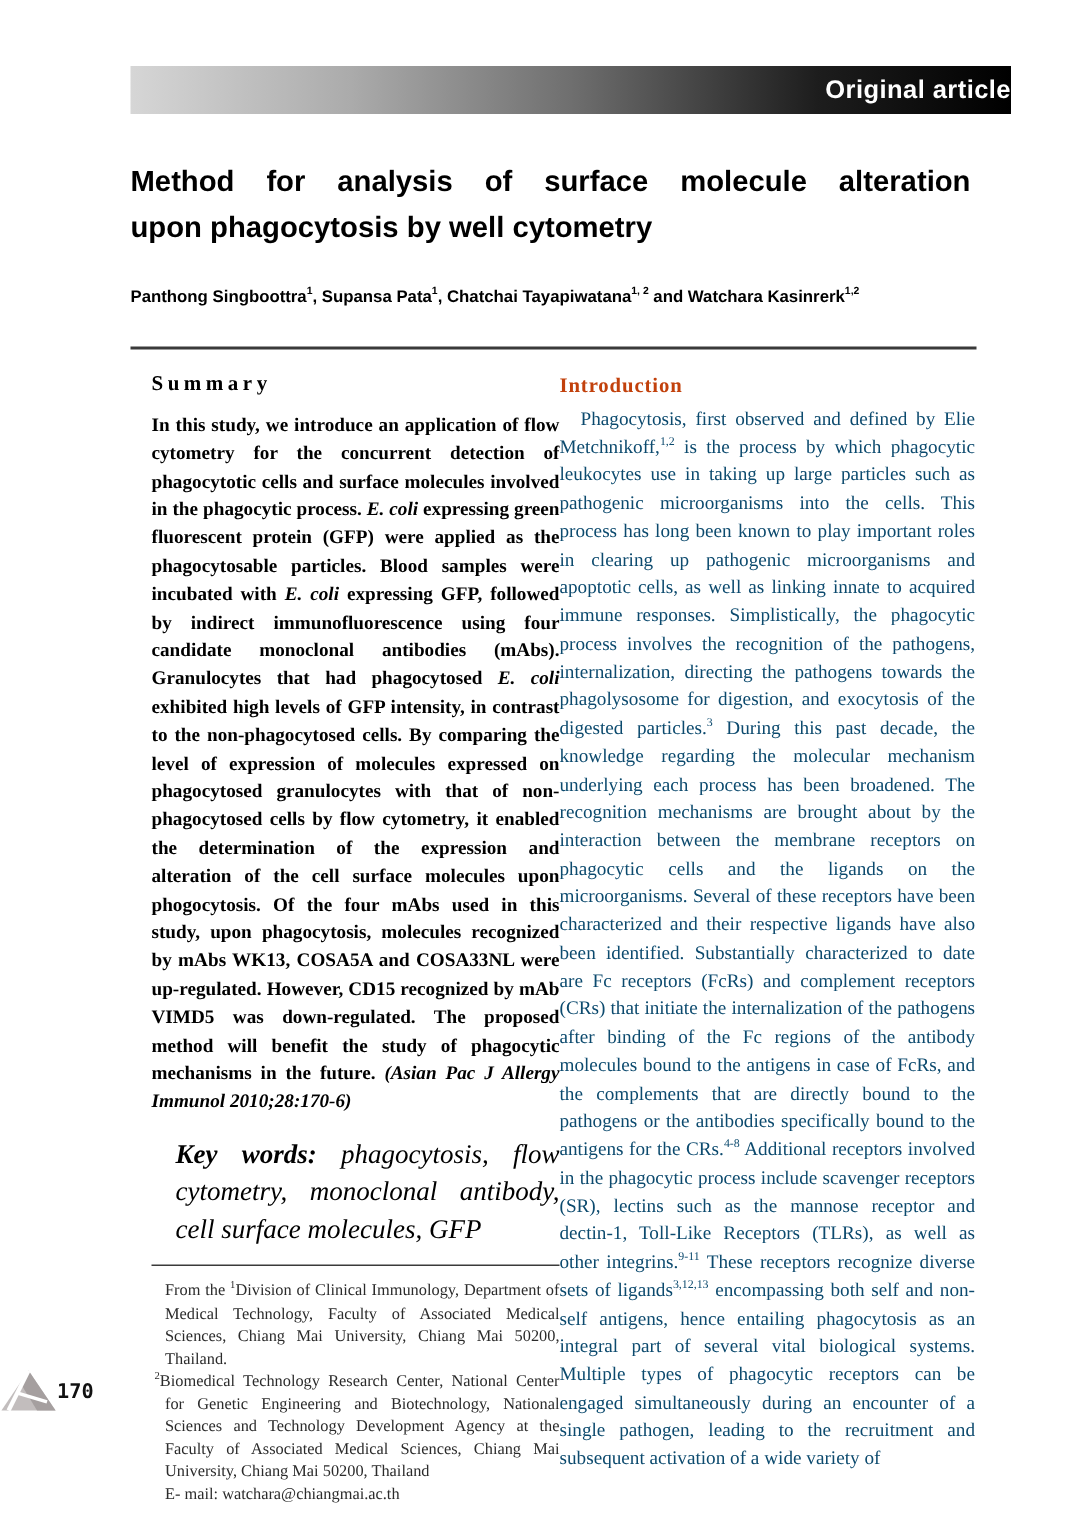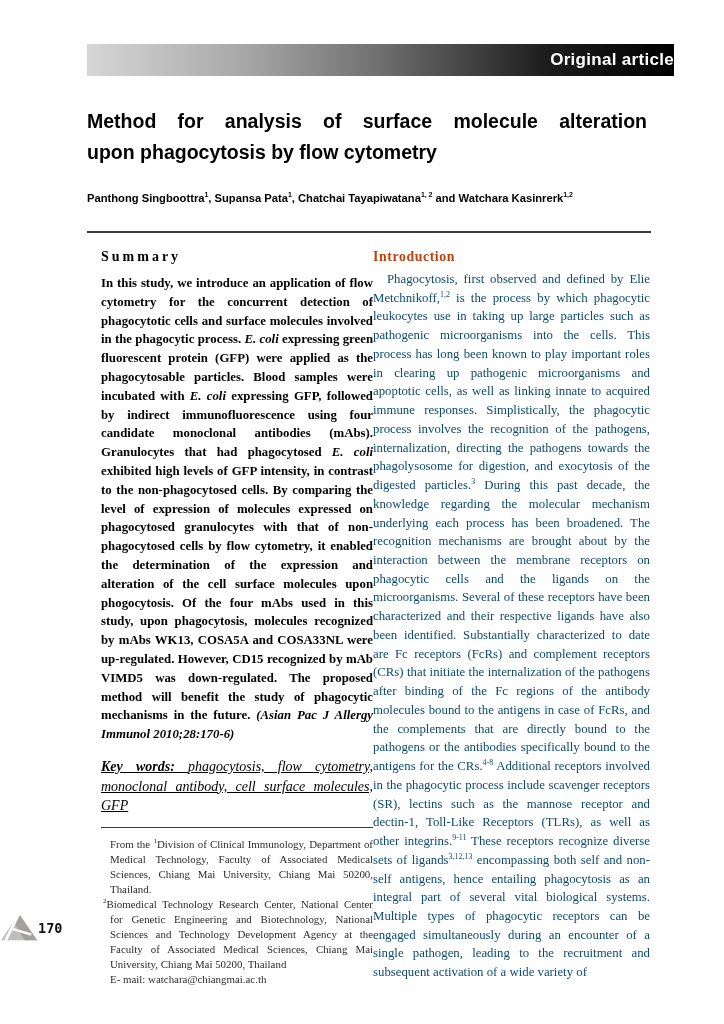--- a/index.html
+++ b/index.html
@@ -21,21 +21,21 @@
   .authors sup{font-size:62%;}
 
   .rule-authors{position:absolute;left:87px;top:231px;width:564px;border-top:2px solid #3a3a3a;}
 
   .columns{position:absolute;left:101px;top:249px;width:566px;display:flex;}
   .col-left{width:272px;}
   .col-right{width:277px;}
 
   .summary-heading{margin:0 0 9px 0;font-size:14px;font-weight:bold;letter-spacing:3px;color:#000;}
   .summary-body{margin:0;font-weight:bold;font-size:12.8px;line-height:1.47;text-align:justify;color:#000;}
-  .keywords{margin:13px 0 0 0;font-size:14px;line-height:1.4;text-align:justify;color:#000;text-decoration:underline;}
+  .keywords{margin:13px 0 0 16px;font-size:18px;line-height:1.4;text-align:justify;color:#000;}
   .rule-keywords{margin-top:11px;border-top:1.5px solid #3a3a3a;width:100%;}
 
   .footnote{margin-top:9px;padding-left:9px;font-size:10.9px;line-height:1.38;color:#2b2b2b;text-align:justify;}
   .footnote p{margin:0;}
   .footnote p.hang{text-indent:-7px;}
   .footnote sup{font-size:65%;}
 
   .intro-heading{margin:0 0 5px 0;font-size:13.8px;font-weight:bold;letter-spacing:.6px;color:#c2410c;}
   .intro-body{margin:0;font-size:12.8px;line-height:1.465;text-align:justify;text-indent:14px;color:#0c4a6e;}
   .intro-body sup{font-size:62%;}
@@ -52,21 +52,21 @@
 <body>
 
 <div class="page">
 
   <div class="banner">
     <span>Original article</span>
   </div>
 
   <h1 class="title">
     <span class="title-line first">Method for analysis of surface molecule alteration</span>
-    <span class="title-line">upon phagocytosis by flow cytometry</span>
+    <span class="title-line">upon phagocytosis by well cytometry</span>
   </h1>
 
   <div class="authors"><span>Panthong Singboottra</span><sup>1</sup><span>, Supansa Pata</span><sup>1</sup><span>, Chatchai Tayapiwatana</span><sup>1, 2</sup><span> and Watchara Kasinrerk</span><sup>1,2</sup></div>
 
   <div class="rule-authors"></div>
 
   <div class="columns">
 
     <div class="col-left">
       <h2 class="summary-heading">Summary</h2>

